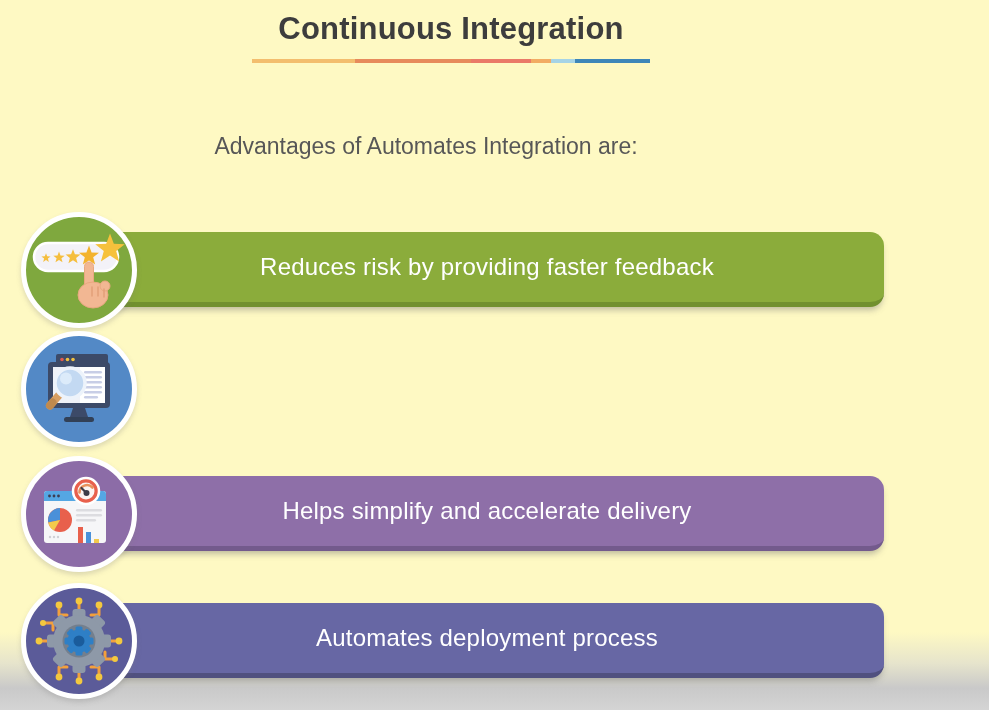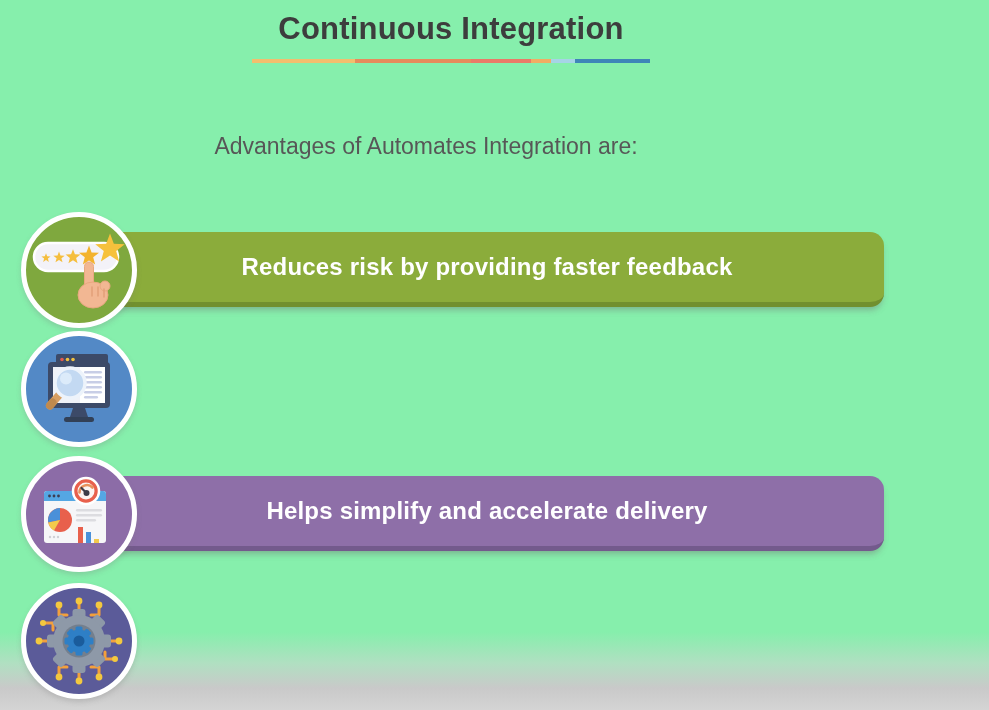--- a/index.html
+++ b/index.html
@@ -8,21 +8,21 @@
     width: 989px;
     height: 710px;
     overflow: hidden;
     background: #ffffff;
     font-family: "Liberation Sans", "DejaVu Sans", sans-serif;
   }
   .page {
     position: relative;
     width: 989px;
     height: 710px;
-    background: #86efac;
+    background: #fef9c3;
   }
   .bottom-fade {
     position: absolute;
     left: 0; right: 0; bottom: 0;
     height: 78px;
     background: linear-gradient(to bottom,
       rgba(210,210,210,0) 0%,
       rgba(211,211,211,0.55) 40%,
       #c9c9c9 72%,
       #d4d4d4 100%);
@@ -82,21 +82,20 @@
     border-bottom: 5px solid rgba(0,0,0,0.25);
     display: flex;
     align-items: center;
     justify-content: center;
     box-shadow: 0 5px 6px -2px rgba(110,110,110,0.45);
   }
   .bar-label {
     color: #ffffff;
     font-size: 24px;
     letter-spacing: 0.2px;
-    font-weight: bold;
   }
   .icon-circle {
     position: absolute;
     left: 0;
     top: 0;
     width: 106px;
     height: 106px;
     border: 5px solid #ffffff;
     border-radius: 50%;
     overflow: hidden;
@@ -210,20 +209,23 @@
           <circle cx="60" cy="30" r="8.5" fill="#fbf4f2"></circle>
           <path d="M53.5,31.5 A7.5,7.5 0 0 1 66.5,26.5" stroke="#e8915c" stroke-width="2.6" fill="none" stroke-linecap="round"></path>
           <line x1="60.5" y1="32" x2="55.5" y2="27" stroke="#3c3c48" stroke-width="2.2" stroke-linecap="round"></line>
           <circle cx="60.5" cy="32" r="3" fill="#3c3c48"></circle>
         </g>
       </svg>
     </div>
   </div>
 
   <div class="row row-4">
+    <div class="bar" style="background-color: rgb(103, 103, 164); border-bottom-color: rgb(80, 80, 127);">
+      <span class="bar-label">Automates deployment process</span>
+    </div>
     <div class="icon-circle" style="background-color: rgb(91, 91, 153);">
       <svg width="106" height="106" viewBox="0 0 106 106">
         <g stroke="#f2a03d" stroke-width="3" fill="none" stroke-linecap="round" stroke-linejoin="round">
           <path d="M53,13 V30"></path>
           <path d="M33,17 V27 H41"></path>
           <path d="M73,17 V27 H65"></path>
           <path d="M13,53 H30"></path>
           <path d="M93,53 H76"></path>
           <path d="M53,93 V76"></path>
           <path d="M33,89 V79 H41"></path>

